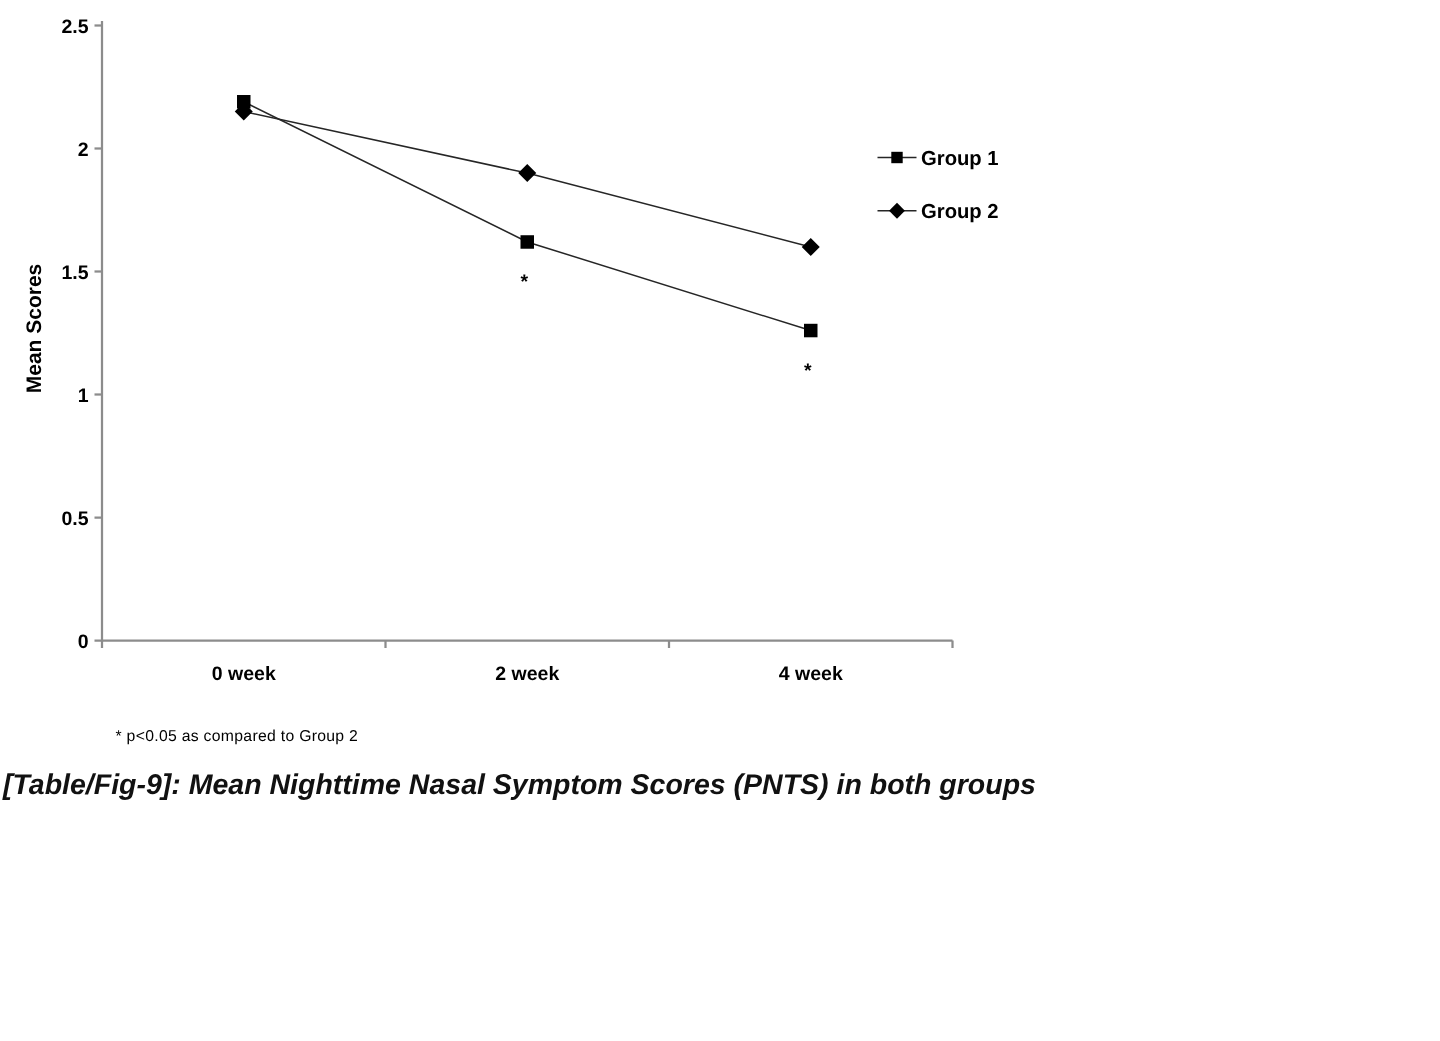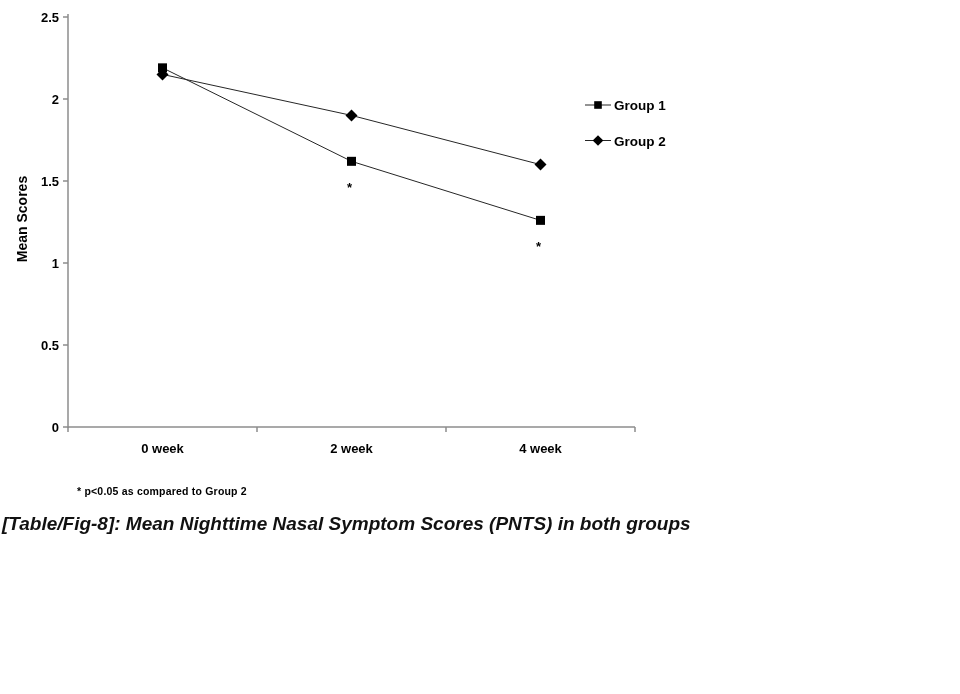--- a/index.html
+++ b/index.html
@@ -38,21 +38,21 @@
   }
   #chart-svg .annot {
     font-size: 13px;
     font-weight: bold;
   }
   .footnote {
     position: absolute;
     left: 77px;
     top: 485px;
     font-size: 10.5px;
-    font-weight: bold;
+    font-weight: normal;
     color: #000000;
     letter-spacing: 0.2px;
     white-space: nowrap;
   }
   .caption {
     position: absolute;
     left: 2px;
     top: 513px;
     font-size: 19px;
     font-weight: bold;
@@ -99,14 +99,14 @@
       <text x="349.5" y="192.32" text-anchor="middle" class="annot">*</text>
       <text x="538.5" y="251.35999999999999" text-anchor="middle" class="annot">*</text>
       <line x1="585" y1="105" x2="611" y2="105" stroke="#262626" stroke-width="1"></line>
       <rect x="594.2" y="101.2" width="7.6" height="7.6" fill="#000000"></rect>
       <text x="614" y="110" class="legend-label">Group 1</text>
       <line x1="585" y1="140.5" x2="611" y2="140.5" stroke="#262626" stroke-width="1"></line>
       <path d="M 598 135.2 L 603.3 140.5 L 598 145.8 L 592.7 140.5 Z" fill="#000000"></path>
       <text x="614" y="145.5" class="legend-label">Group 2</text>
     </svg>
   <div class="footnote">* p&lt;0.05 as compared to Group 2</div>
-  <div class="caption">[Table/Fig-8]: Mean Nighttime Nasal Symptom Scores (PNTS) in both groups</div>
+  <div class="caption">[Table/Fig-9]: Mean Nighttime Nasal Symptom Scores (PNTS) in both groups</div>
 </div>
 
 </body></html>

